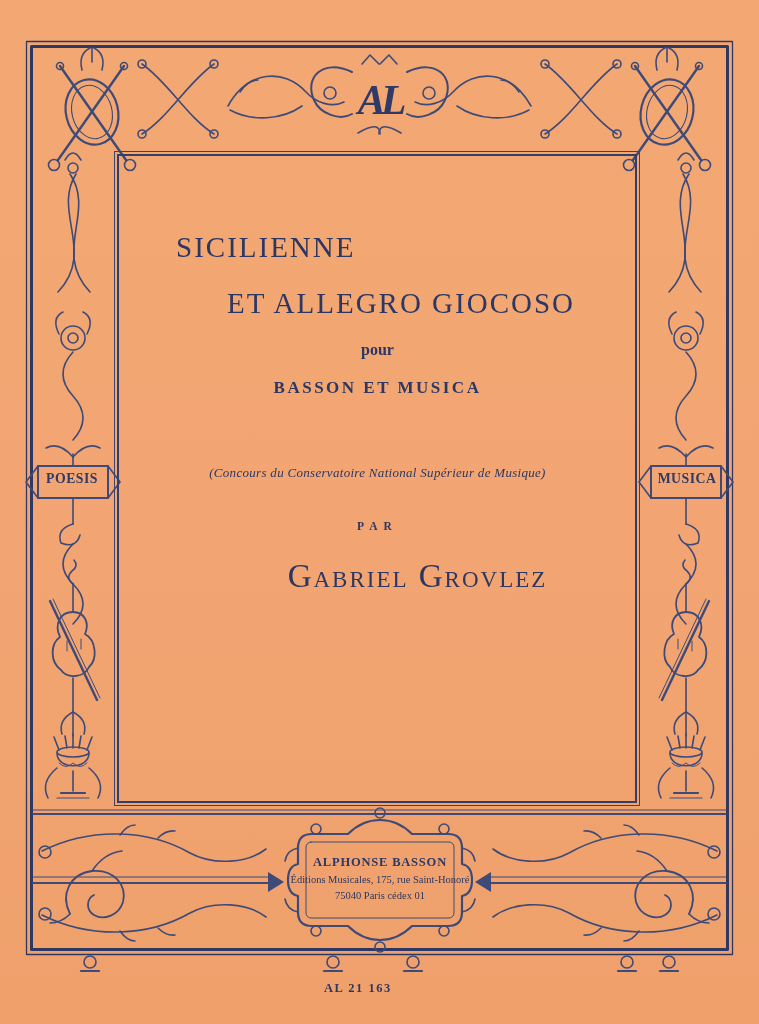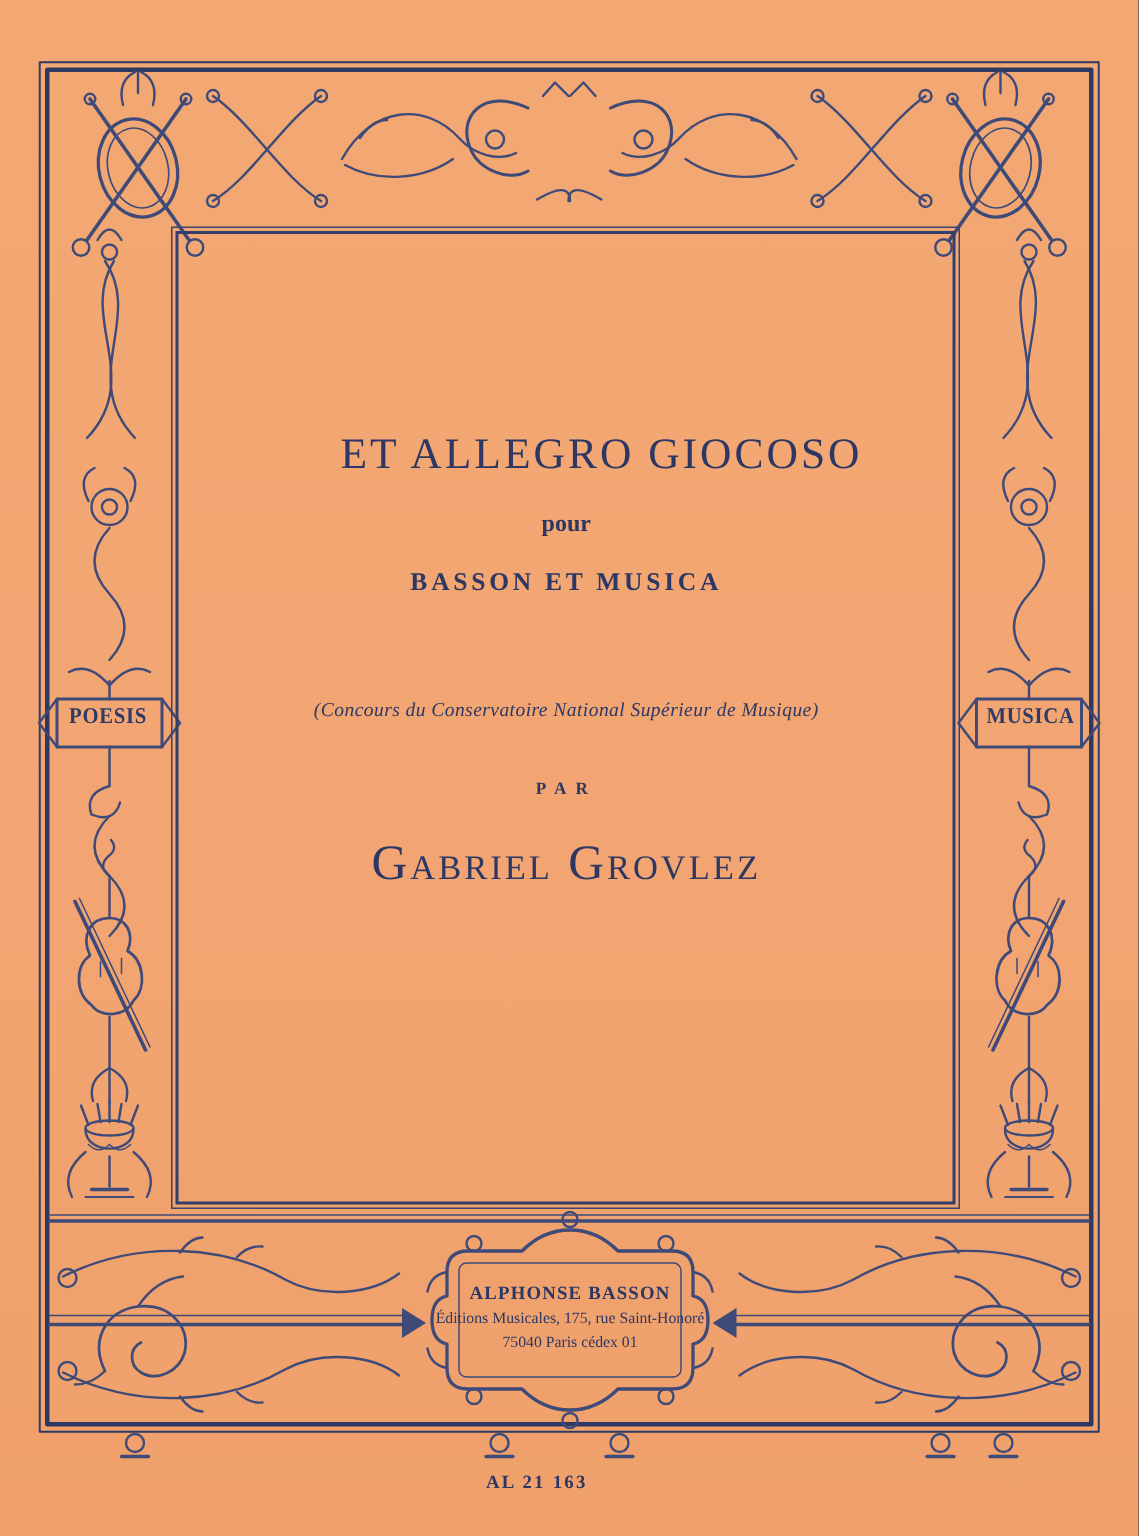--- a/index.html
+++ b/index.html
@@ -27,21 +27,21 @@
   .banner-left{left:34px;}
   .banner-right{left:649px;}
   .title-line{font-size:29px;letter-spacing:2px;font-weight:500;}
   .title1{left:176px;top:231px;}
   .title2{left:227px;top:267px;margin-top:20px;}
   .center-line{left:114px;width:527px;text-align:center;}
   .pour{top:341px;font-size:16px;font-weight:bold;text-align:center;}
   .instr{top:378px;font-size:17px;font-weight:bold;letter-spacing:2.5px;}
   .concours{top:465px;font-size:13px;font-style:italic;letter-spacing:.3px;}
   .par{top:520px;font-size:11.5px;font-weight:bold;letter-spacing:6px;}
-  .composer{top:558px;font-size:33px;font-variant:small-caps;letter-spacing:2px;font-weight:500;}
+  .composer{top:558px;font-size:33px;font-variant:small-caps;letter-spacing:2px;font-weight:500;padding-left:40px;}
   .inner-frame{
     position:absolute;left:114px;top:151px;width:526px;height:655px;
     border:1px solid #39446f;box-sizing:border-box;
   }
   .inner-frame::after{
     content:"";position:absolute;left:2px;top:2px;right:2px;bottom:2px;
     border:2.5px solid #333e6a;
   }
   .pub{left:255px;width:250px;text-align:center;}
   .pub-name{top:855px;font-size:12.5px;font-weight:bold;letter-spacing:.8px;}
@@ -178,23 +178,25 @@
         <circle cx="627" cy="962" r="6"></circle>
           <path d="M618,971 h18" stroke-width="2.2"></path>
         <circle cx="669" cy="962" r="6"></circle>
           <path d="M660,971 h18" stroke-width="2.2"></path>
       </g>
     </g>
   </svg>
 
   <div class="inner-frame"></div>
 
+  <div class="txt monogram">AL</div>
   <div class="txt banner-word banner-left">POESIS</div>
   <div class="txt banner-word banner-right">MUSICA</div>
 
+  <div class="txt title-line title1">SICILIENNE</div>
   <div class="txt title-line title2">ET ALLEGRO GIOCOSO</div>
   <div class="txt center-line pour">pour</div>
   <div class="txt center-line instr">BASSON ET MUSICA</div>
   <div class="txt center-line par">PAR</div>
   <div class="txt center-line concours">(Concours du Conservatoire National Supérieur de Musique)</div>
   <div class="txt center-line composer">Gabriel Grovlez</div>
 
   <div class="txt pub pub-name">ALPHONSE BASSON</div>
   <div class="txt pub pub-a1">Éditions Musicales, 175, rue Saint-Honoré</div>
   <div class="txt pub pub-a2">75040 Paris cédex 01</div>

